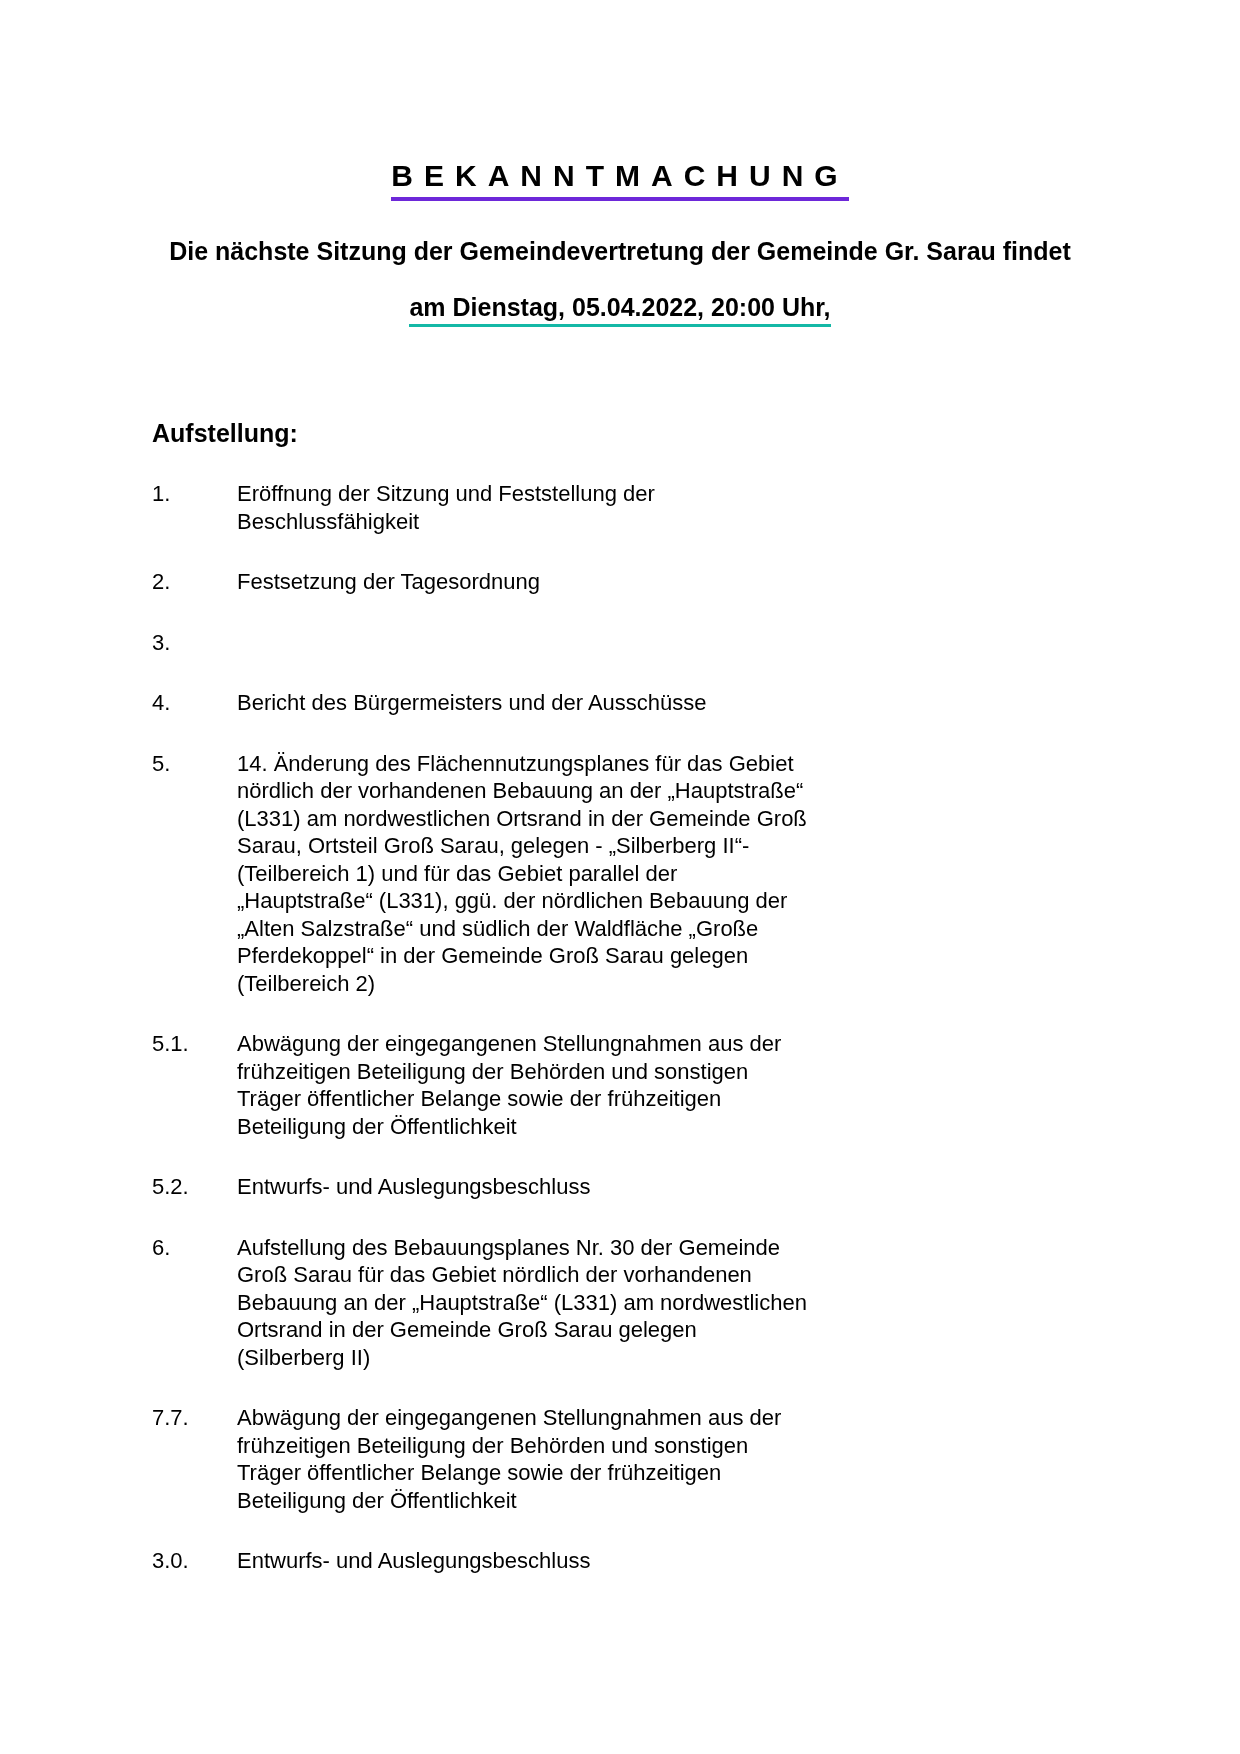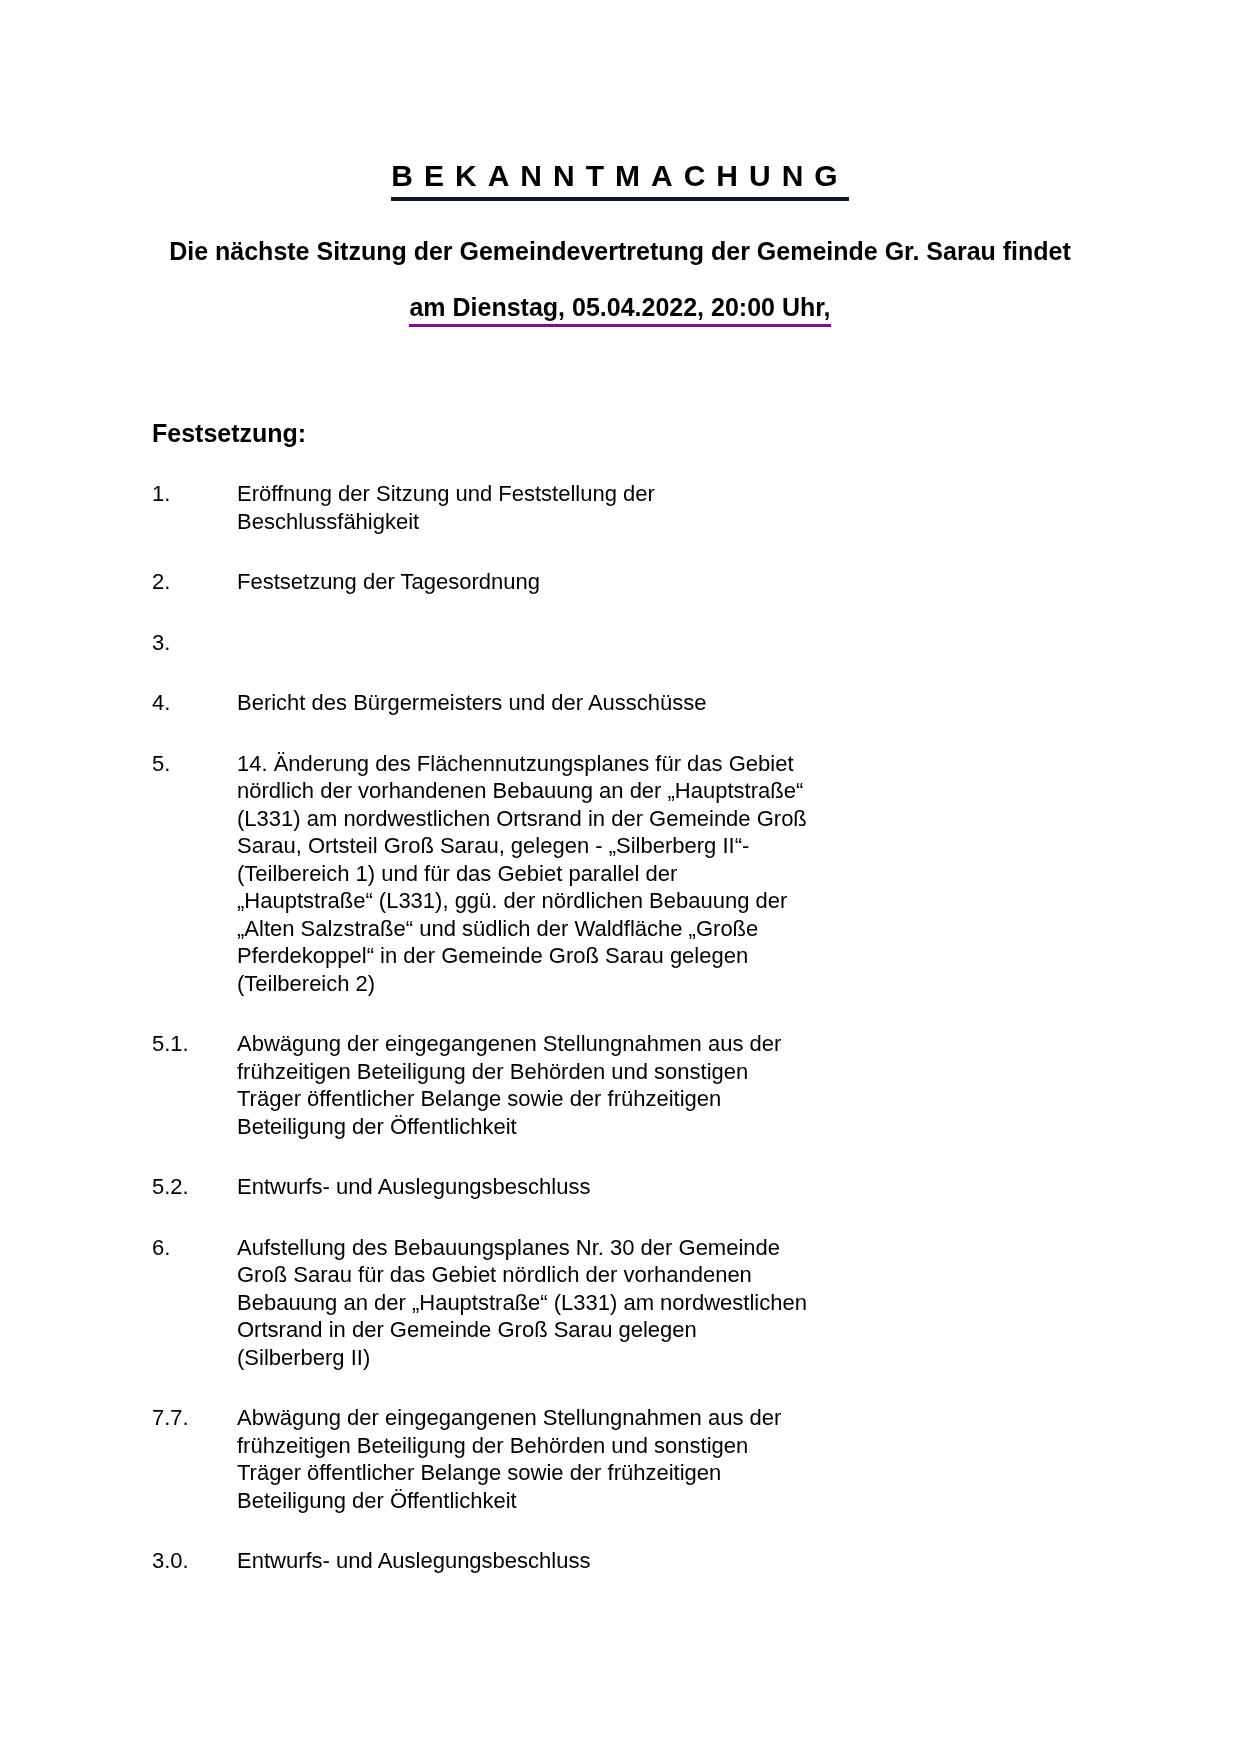--- a/index.html
+++ b/index.html
@@ -23,39 +23,39 @@
     width: 100%;
     text-align: center;
     font-size: 30px;
     line-height: 36px;
     font-weight: bold;
     letter-spacing: 11px;
     margin: 0;
   }
   .doc-title .underline {
     display: inline-block;
-    border-bottom: 4px solid #0f172a;
+    border-bottom: 4px solid #6d28d9;
     padding-bottom: 3px;
   }
   .intro {
     position: absolute;
     left: 0;
     width: 100%;
     text-align: center;
     font-size: 25px;
     line-height: 30px;
     font-weight: bold;
     margin: 0;
   }
   .intro-1 { top: 236px; }
   .intro-2 { top: 292px; }
   .intro-3 { top: 348px; }
   .intro-2 .underline {
     display: inline-block;
-    border-bottom: 3px solid #701a75;
+    border-bottom: 3px solid #14b8a6;
     padding-bottom: 2px;
   }
   .section-heading {
     position: absolute;
     top: 418px;
     left: 152px;
     font-size: 25px;
     line-height: 30px;
     font-weight: bold;
     margin: 0;
@@ -86,21 +86,21 @@
 
 <div class="page">
 
   <h1 class="doc-title"><span class="underline">BEKANNTMACHUNG</span></h1>
 
   <p class="intro intro-1">Die nächste Sitzung der Gemeindevertretung der Gemeinde Gr. Sarau findet</p>
 
   <p class="intro intro-2"><span class="underline">am Dienstag, 05.04.2022, 20:00 Uhr,</span></p>
 
 
-  <h2 class="section-heading">Festsetzung:</h2>
+  <h2 class="section-heading">Aufstellung:</h2>
 
   <div class="agenda">
 
     <div class="agenda-row">
       <div class="agenda-num">1.</div>
       <div class="agenda-text">Eröffnung der Sitzung und Feststellung der
 Beschlussfähigkeit</div>
     </div>
 
     <div class="agenda-row">

